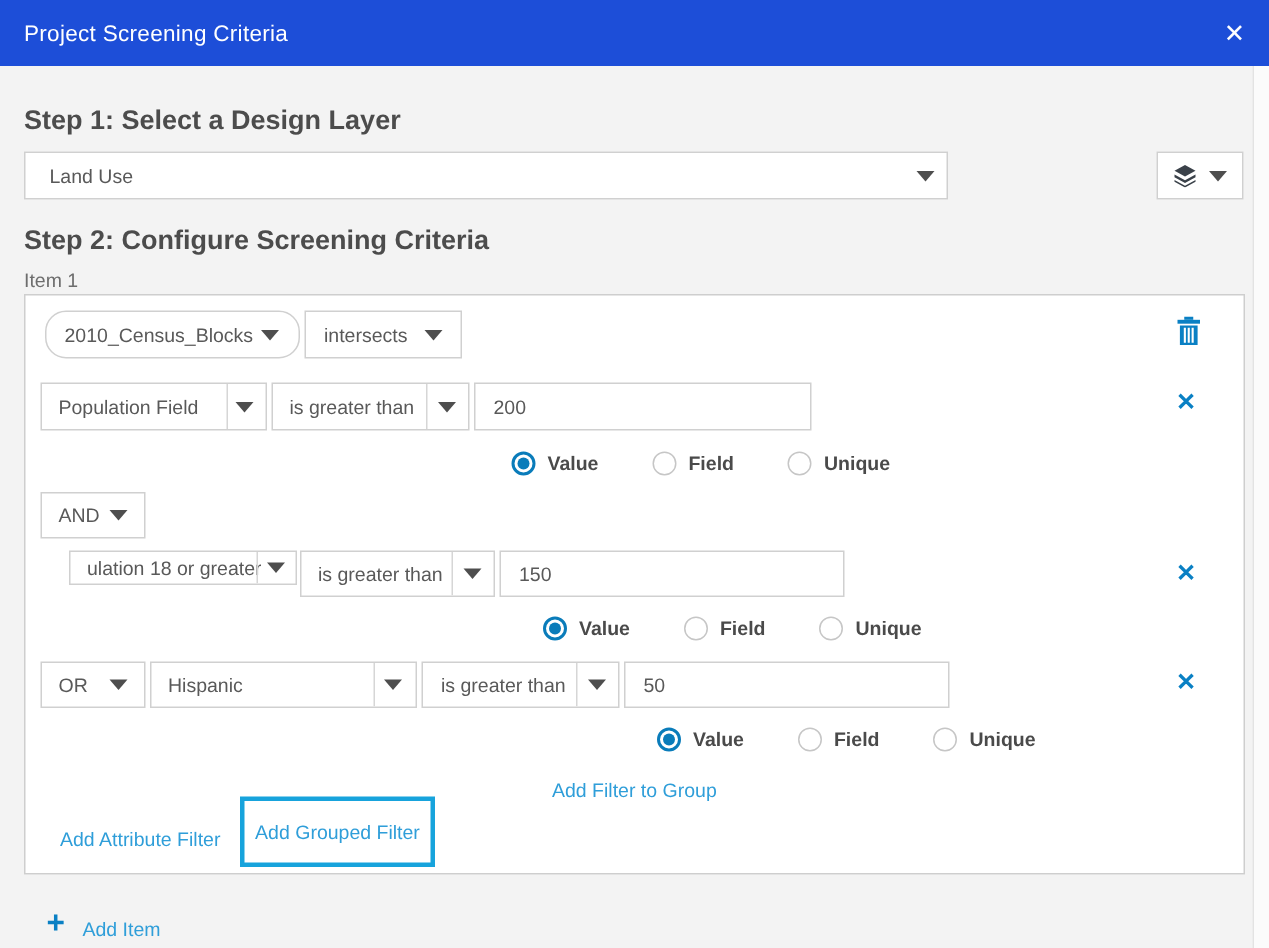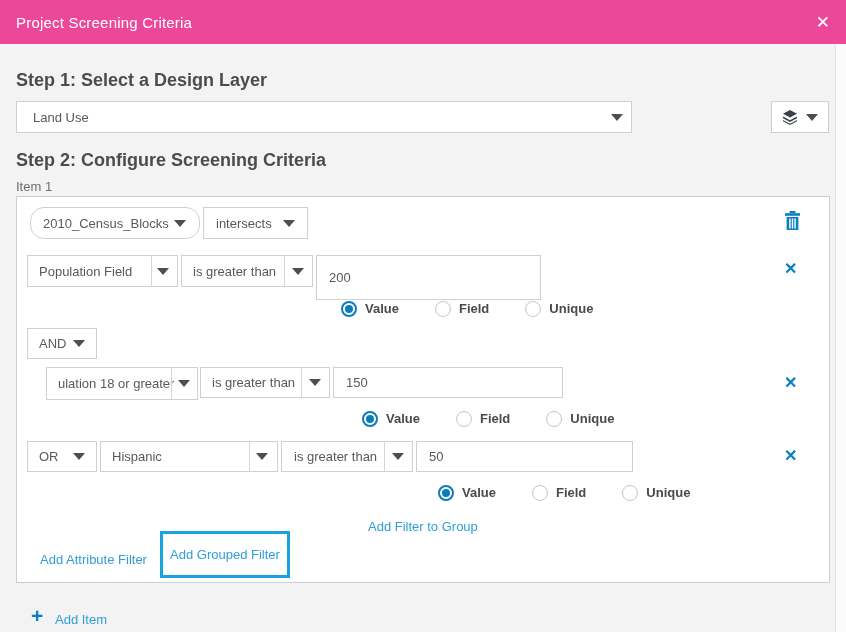--- a/index.html
+++ b/index.html
@@ -5,21 +5,21 @@
   html,body{margin:0;padding:0;}
   body{
     width:846px;height:632px;position:relative;overflow:hidden;
     background:#f3f3f3;
     font-family:"Liberation Sans", sans-serif;
     -webkit-font-smoothing:antialiased;
   }
   .abs{position:absolute;box-sizing:border-box;}
 
   
-  .hdr{left:0;top:0;width:846px;height:44px;background:#ec4899;display:flex;align-items:center;padding:0 16px;}
+  .hdr{left:0;top:0;width:846px;height:44px;background:#1d4ed8;display:flex;align-items:center;padding:0 16px;}
   .hdr-title{color:#ffffff;font-size:15px;letter-spacing:.2px;}
   .hdr-close{margin-left:auto;color:#ffffff;font-size:17px;line-height:1;cursor:pointer;}
 
   
   .lbl-bold{font-size:18px;font-weight:bold;color:#4c4c4c;}
   .lbl-plain{font-size:13px;color:#6d6d6d;}
 
   
   .box{background:#fff;border:1px solid #d0d0d0;display:flex;align-items:center;font-size:13px;color:#595959;white-space:nowrap;overflow:hidden;cursor:pointer;}
   .box .txt{padding-left:12px;overflow:hidden;text-overflow:clip;}
@@ -101,21 +101,21 @@
 <div class="abs box" style="left:27px;top:255px;width:151px;height:32px;">
   <span class="txt" style="padding-left:11px;">Population Field</span>
   <span class="sep" style="left:123px;"></span>
   <span class="caret caret-right" style="margin-right:8px;"></span>
 </div>
 <div class="abs box" style="left:181px;top:255px;width:132px;height:32px;">
   <span class="txt" style="padding-left:11px;">is greater than</span>
   <span class="sep" style="left:102px;"></span>
   <span class="caret caret-right" style="margin-right:8px;"></span>
 </div>
-<input class="abs tinput" style="left: 316px; top: 255px; width: 225px; height: 45px;" value="200">
+<input class="abs tinput" style="left: 316px; top: 255px; width: 225px; height: 32px;" value="200">
 <span class="abs blue-x" style="left:784px;top:261px;">✕</span>
 
 <div class="abs radio-row" style="left:341px;top:300px;">
   <span class="radio-opt">
     <span class="radio sel"></span>
     <span class="radio-lab">Value</span>
   </span>
   <span class="radio-opt">
     <span class="radio"></span>
     <span class="radio-lab">Field</span>
@@ -124,21 +124,21 @@
     <span class="radio"></span>
     <span class="radio-lab">Unique</span>
   </span>
 </div>
 
 <div class="abs box" style="left:27px;top:328px;width:70px;height:31px;">
   <span class="txt" style="padding-left:11px;">AND</span>
   <span class="caret caret-right"></span>
 </div>
 
-<div class="abs box" style="left:46px;top:367px;width:152px;height:33px;">
+<div class="abs box" style="left:46px;top:367px;width:152px;height:23px;">
   <span class="txt" style="padding-left:11px;">ulation 18 or greater</span>
   <span class="sep" style="left:124px;"></span>
   <span class="caret caret-right" style="margin-right:7px;"></span>
 </div>
 <div class="abs box" style="left:200px;top:367px;width:130px;height:31px;">
   <span class="txt" style="padding-left:11px;">is greater than</span>
   <span class="sep" style="left:100px;"></span>
   <span class="caret caret-right" style="margin-right:8px;"></span>
 </div>
 <input class="abs tinput" style="left: 333px; top: 367px; width: 230px; height: 31px;" value="150">

